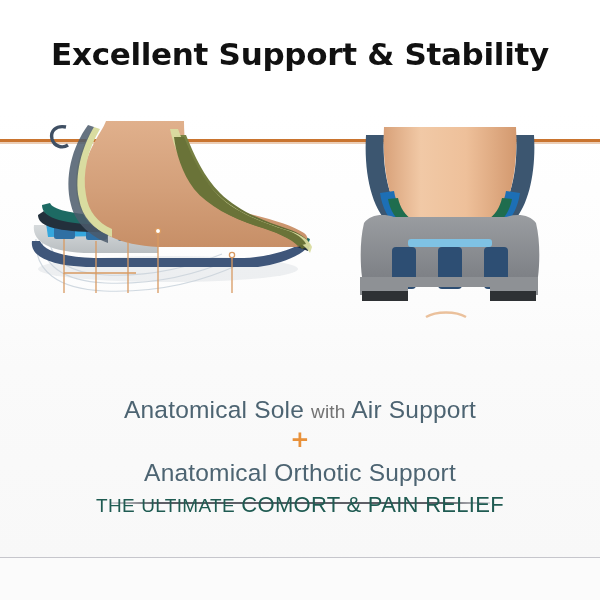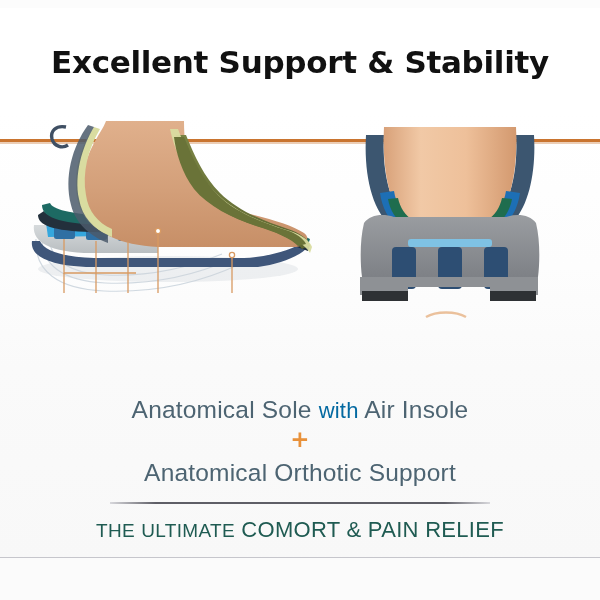--- a/index.html
+++ b/index.html
@@ -12,21 +12,21 @@
     width: 600px;
     height: 600px;
     overflow: hidden;
     background: #fcfcfc;
     font-family: "Liberation Sans", sans-serif;
   }
 
   
   .header-band {
     position: absolute;
-    left: 0; top: 8px;
+    left: 0; top: 0;
     width: 600px; height: 113px;
     background: #ffffff;
   }
   .page-title {
     position: absolute;
     left: 0; top: 36px;
     width: 600px;
     text-align: center;
     font-family: "DejaVu Sans", "Liberation Sans", sans-serif;
     font-size: 31px;
@@ -82,43 +82,43 @@
     text-align: center;
     font-family: "Liberation Sans", sans-serif;
     font-size: 24.5px;
     color: #4d6472;
     white-space: nowrap;
     letter-spacing: 0.2px;
   }
   .claim-1 { top: 396px; }
   .claim-2 { top: 459px; }
   .claim-small {
-    font-size: 22px;
-    color: #0369a1;
+    font-size: 19px;
+    color: #737373;
   }
   .plus-sign {
     position: absolute;
     top: 428px;
     width: 600px;
     text-align: center;
     font-family: "DejaVu Sans", "Liberation Sans", sans-serif;
     font-size: 23px;
     font-weight: bold;
     color: #e8913a;
     line-height: 1;
   }
   .rule {
     position: absolute;
     left: 110px; top: 502px;
     width: 380px; height: 2px;
     background: linear-gradient(90deg,#d8d8dc 0%, #5e5e66 12%, #5e5e66 88%, #d8d8dc 100%);
   }
   .tagline {
     position: absolute;
-    left: 0; top: 517px;
+    left: 0; top: 492px;
     width: 600px;
     text-align: center;
     font-family: "Liberation Sans", sans-serif;
     font-size: 22px;
     color: #1f5b52;
     white-space: nowrap;
     letter-spacing: 0.3px;
   }
   .tagline-small {
     font-size: 19px;
@@ -278,21 +278,21 @@
       <path d="M96 196 C106 190 126 190 136 196" fill="none" stroke="#e09a5c" stroke-width="2.4" opacity="0.6"></path>
     </svg>
 
   </div>
 
   <div class="text-band"></div>
 
   <div class="claim-line claim-1">
     <span>Anatomical Sole</span>
     <span class="claim-small">with</span>
-    <span>Air Insole</span>
+    <span>Air Support</span>
   </div>
 
   <div class="plus-sign">+</div>
 
   <div class="claim-line claim-2">Anatomical Orthotic Support</div>
 
   <div class="rule"></div>
 
   <div class="tagline">
     <span class="tagline-small">THE</span>

